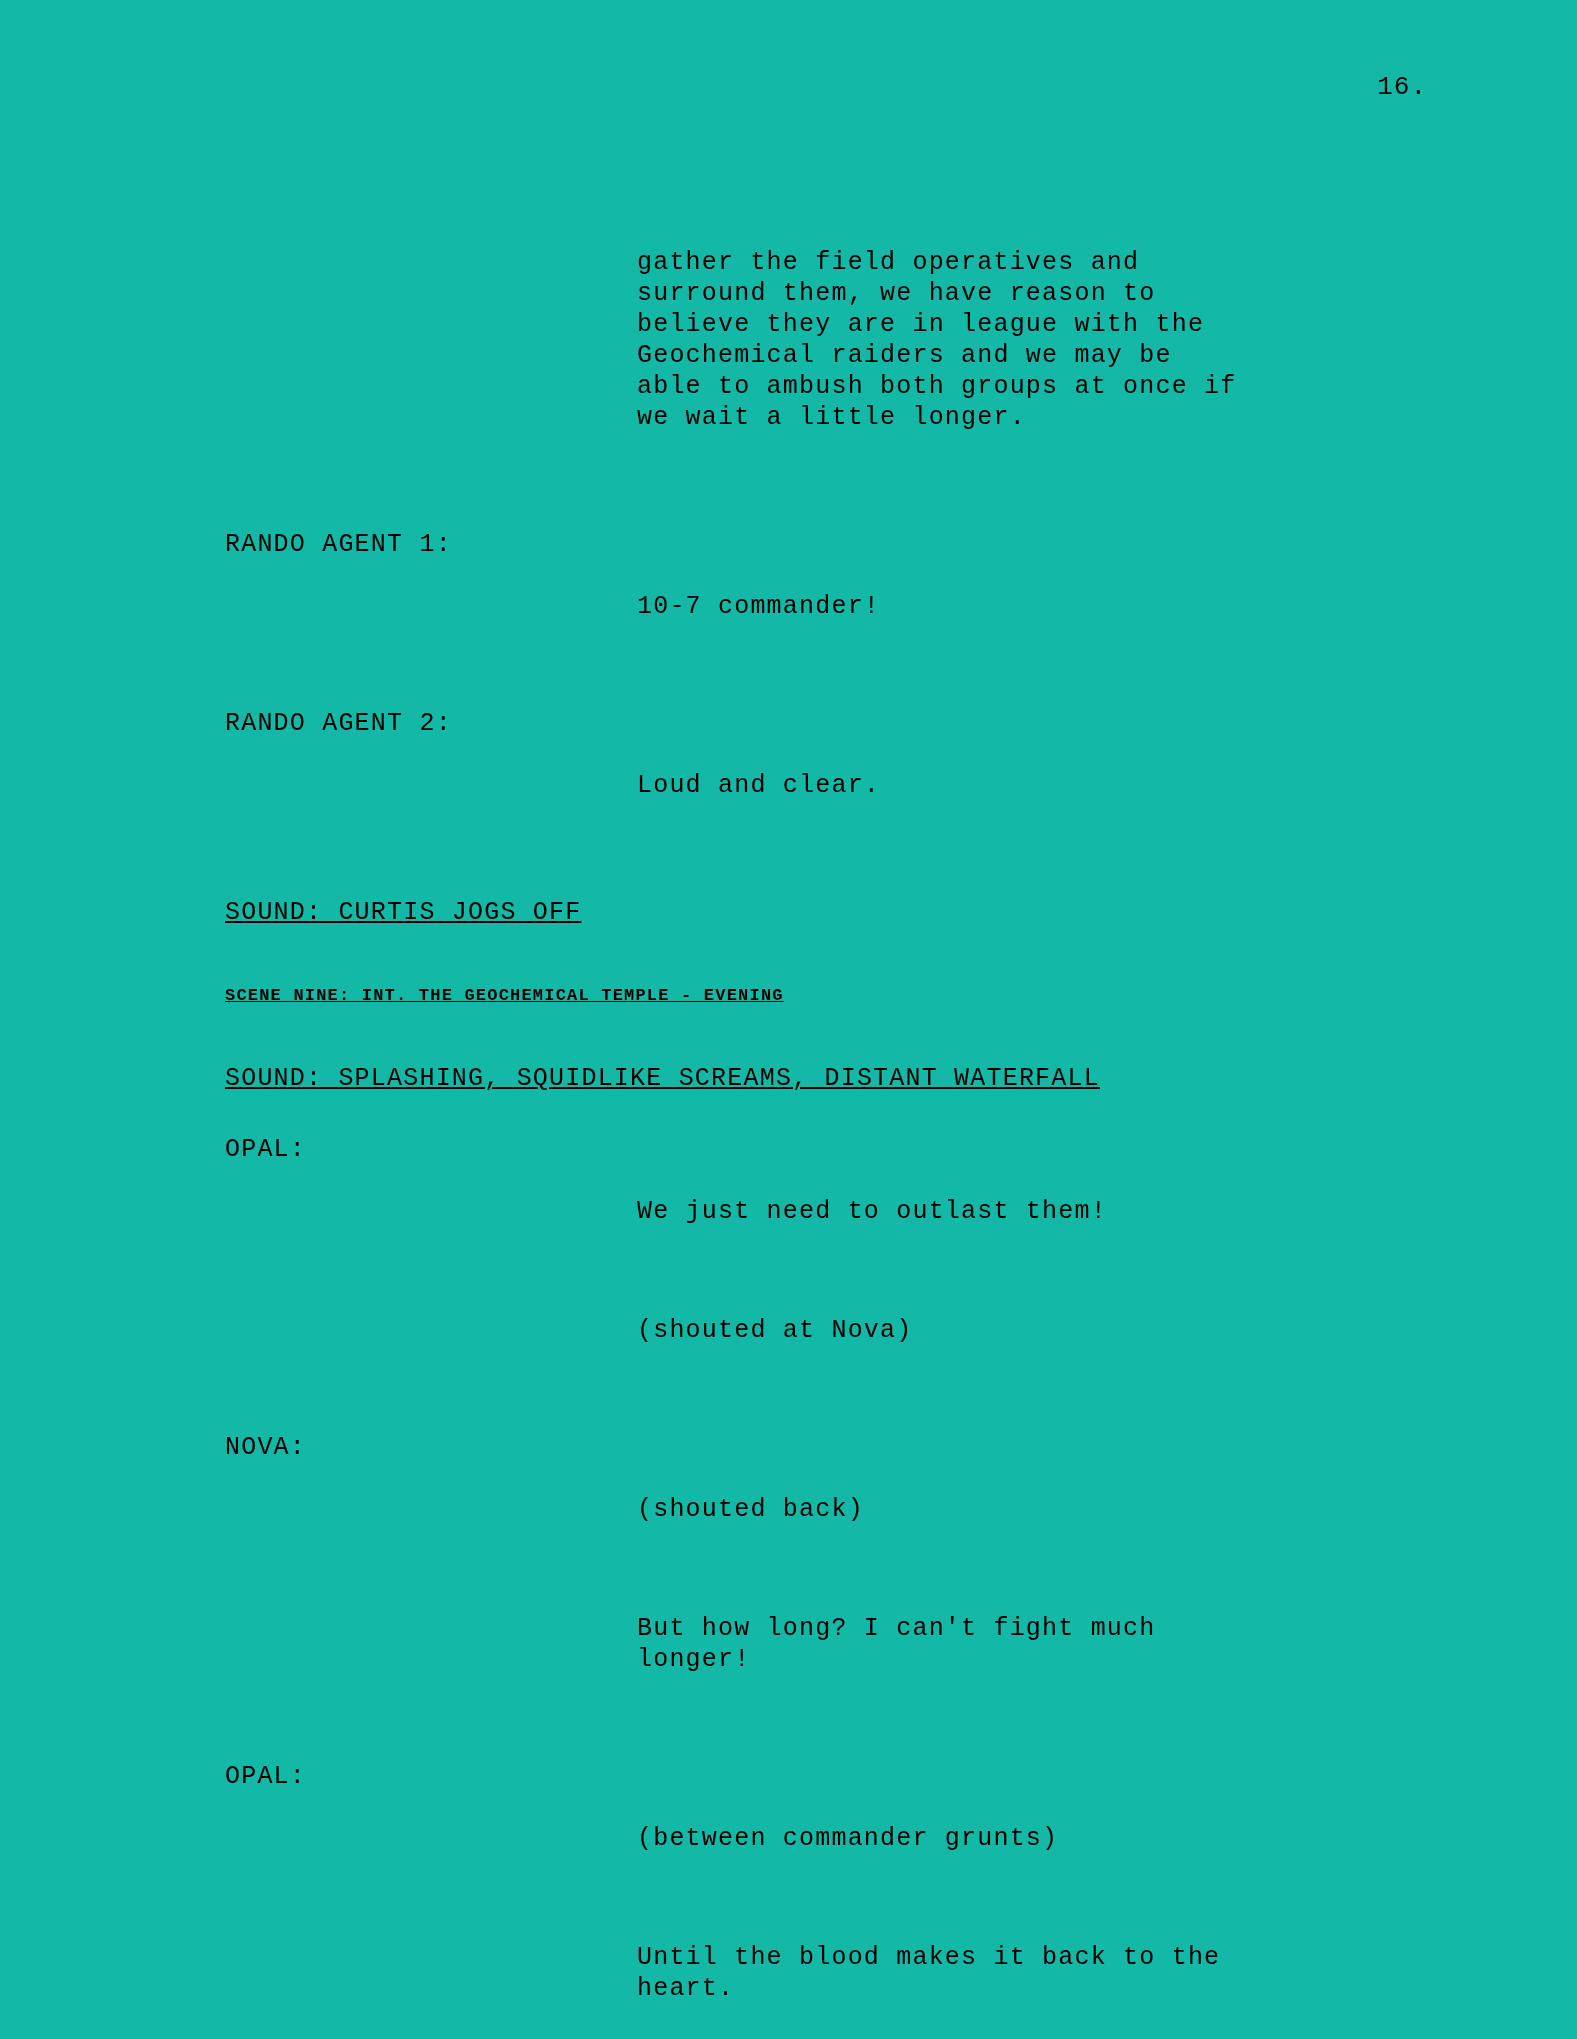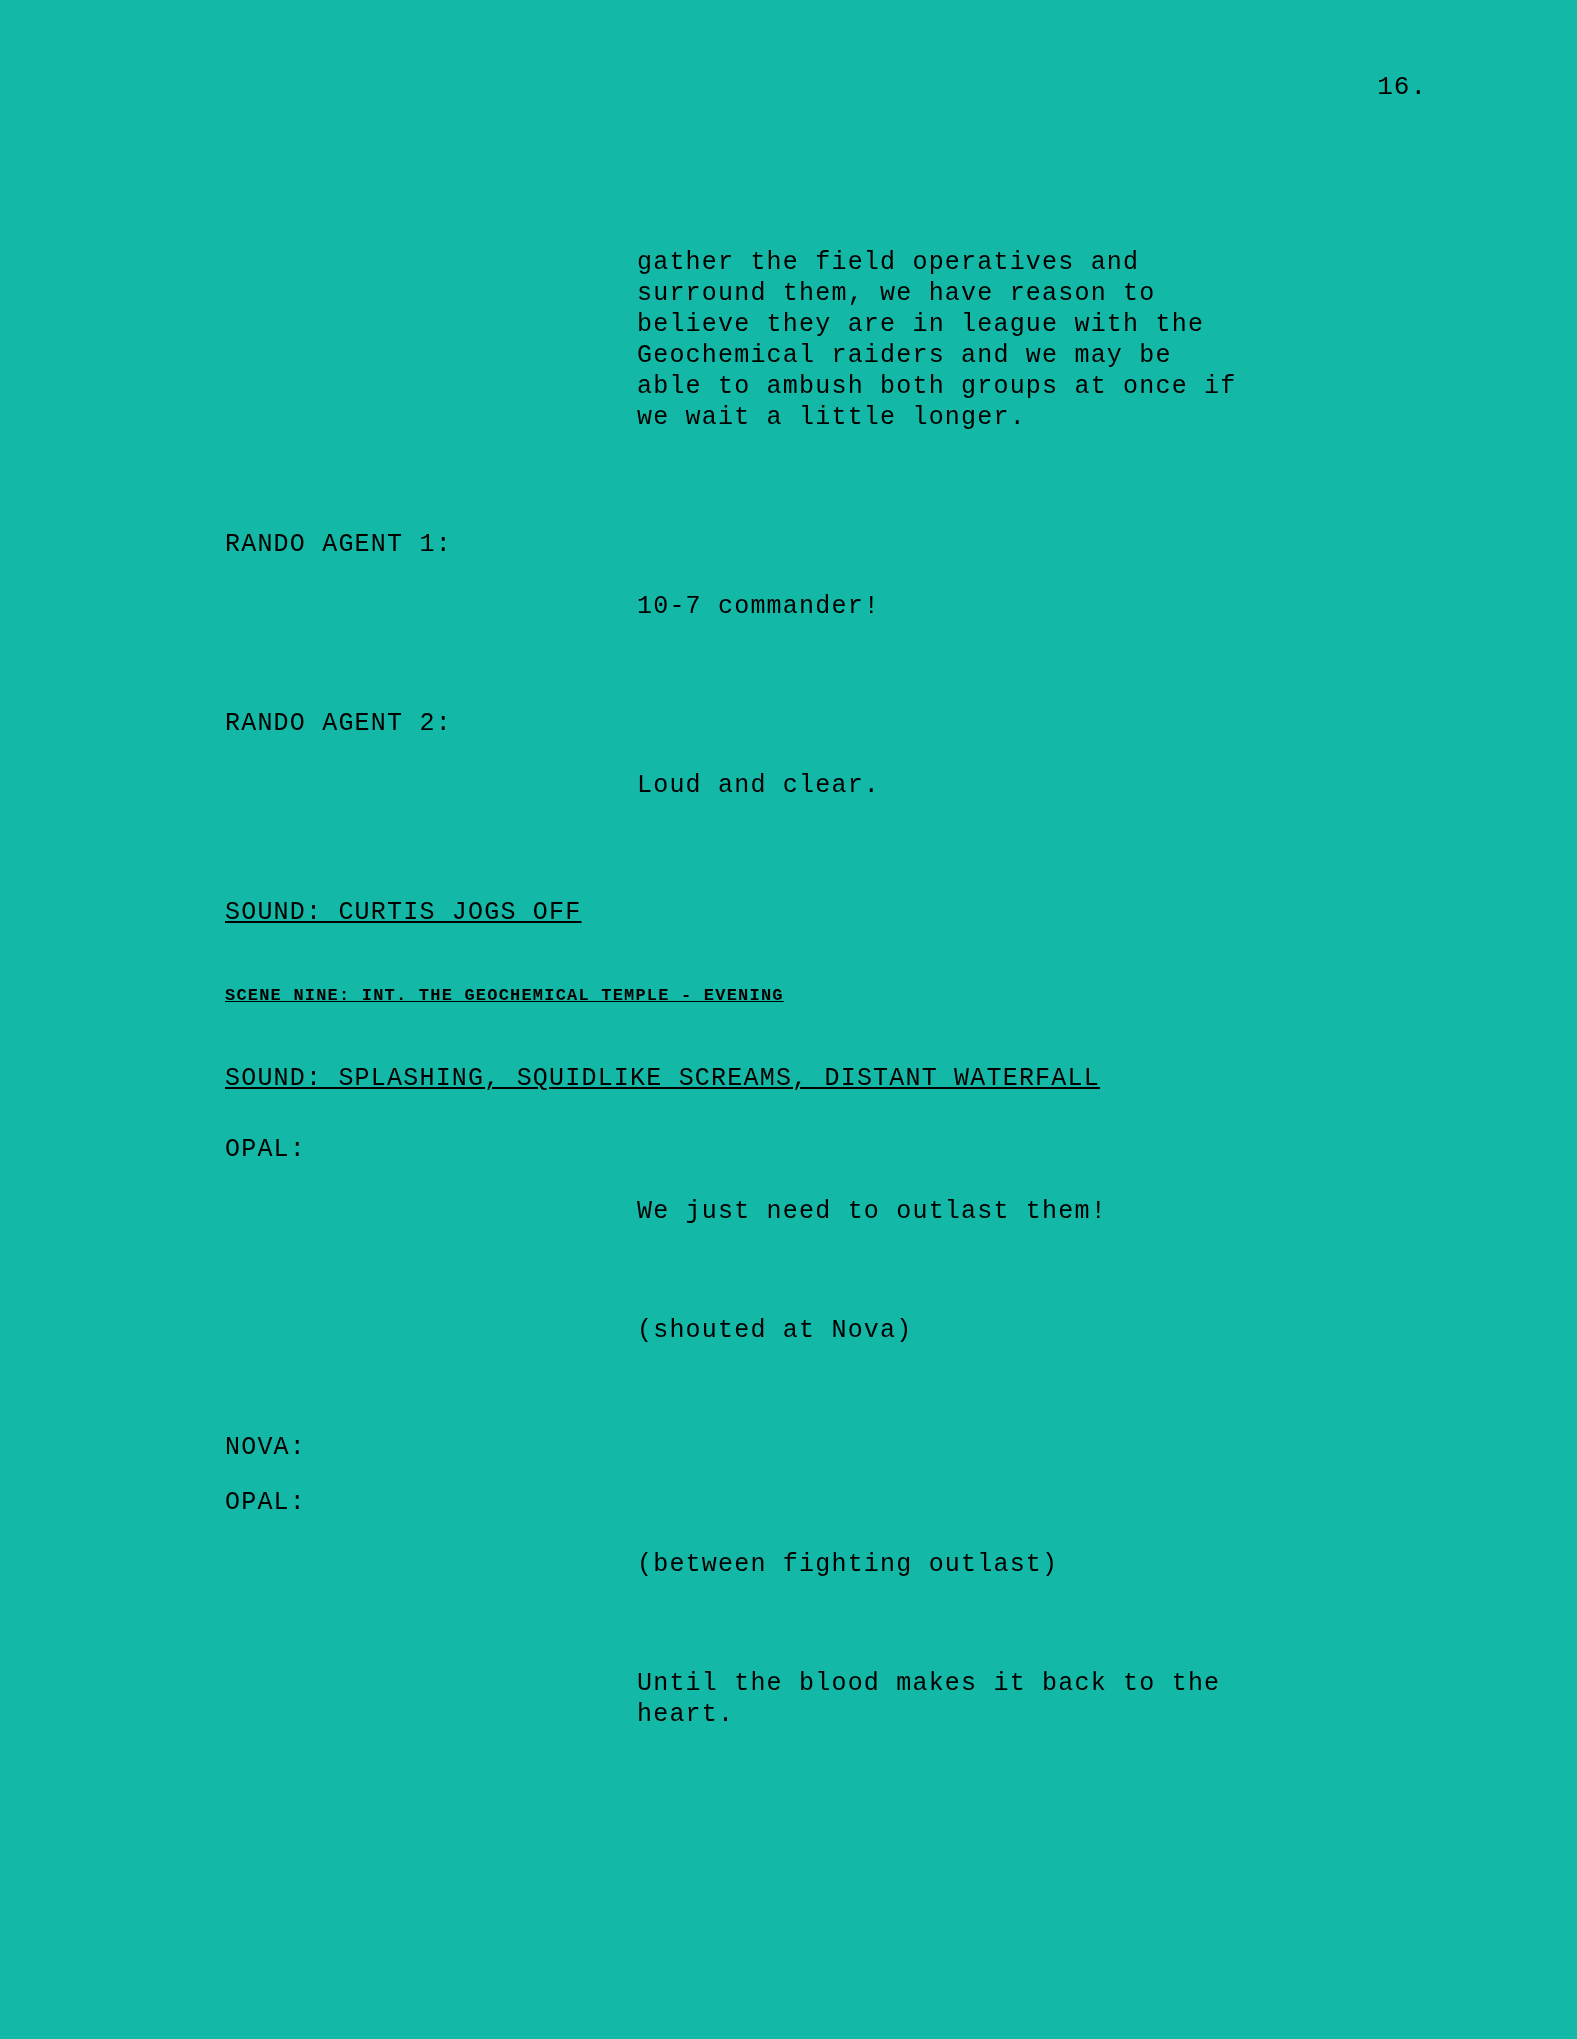--- a/index.html
+++ b/index.html
@@ -137,25 +137,30 @@
     <div class="block">
       <div class="character">OPAL:</div>
       <div class="dialogue">
         <div class="para">We just need to outlast them!</div>
         <div class="para">(shouted at Nova)</div>
       </div>
     </div>
 
     <div class="block">
       <div class="character">NOVA:</div>
+      <div class="dialogue">
+        <div class="para">(shouted back)</div>
+        <div class="para">But how long? I can't fight much
+longer!</div>
+      </div>
     </div>
 
     <div class="block">
       <div class="character">OPAL:</div>
       <div class="dialogue">
-        <div class="para">(between fighting outlast)</div>
+        <div class="para">(between commander grunts)</div>
         <div class="para">Until the blood makes it back to the
 heart.</div>
       </div>
     </div>
 
   </div>
 </div>
 
 </body></html>

